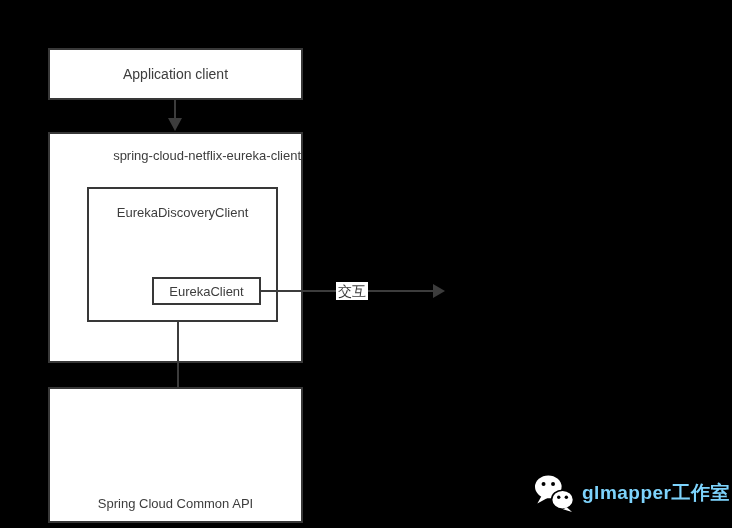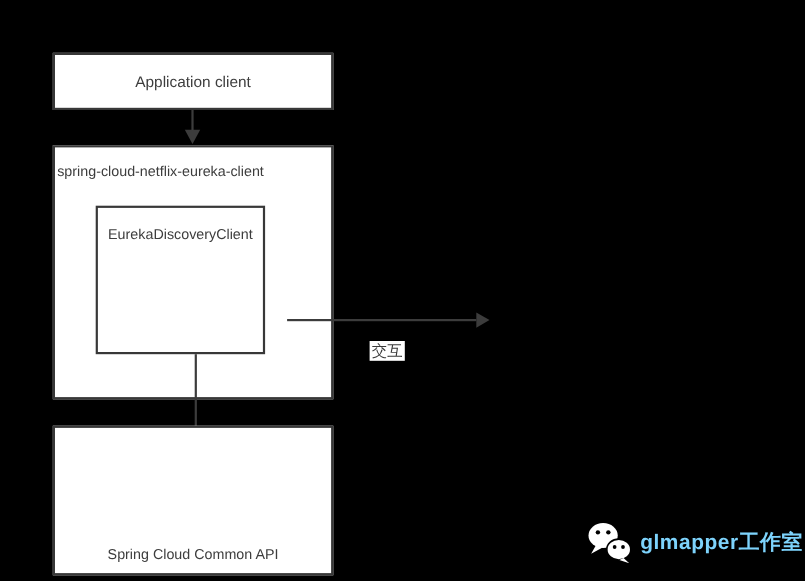--- a/index.html
+++ b/index.html
@@ -24,39 +24,39 @@
     font-size: 13px;
   }
   .node.flex-center {
     display: flex;
     align-items: center;
     justify-content: center;
     text-align: left;
   }
   .node .top-label {
     position: absolute;
-    left: 2px; right: 0;
+    left: 16px; right: 0;
     top: 14px;
-    text-align: left;
+    text-align: right;
   }
   .node .inner-top-label {
     position: absolute;
     left: 0; right: 0;
     top: 16px;
     text-align: center;
   }
   .node .bottom-label {
     position: absolute;
     left: 0; right: 0;
     bottom: 10px;
     text-align: center;
   }
   .node-app { left: 48px; top: 48px; width: 255px; height: 52px; font-size: 14px; }
   .node-module { left: 48px; top: 132px; width: 255px; height: 231px; }
-  .node-edc { left: 87px; top: 187px; width: 154px; height: 135px; }
+  .node-edc { left: 87px; top: 187px; width: 191px; height: 135px; }
   .node-ec { left: 152px; top: 277px; width: 109px; height: 28px; }
   .node-server { left: 444px; top: 127px; width: 256px; height: 231px; }
   .node-common { left: 48px; top: 387px; width: 255px; height: 136px; }
   .node-dc { left: 119px; top: 404px; width: 117px; height: 39px; line-height: 1.35; }
   .node-dc .line { display: block; }
 
   .edge-line {
     position: absolute;
     background: #3c3c3c;
   }
@@ -85,21 +85,20 @@
 
   .edge-label {
     position: absolute;
     left: 336px;
     top: 282px;
     background: #ffffff;
     color: #3a3a3a;
     font-size: 14px;
     line-height: 18px;
     padding: 0 2px;
-    margin-top: 28px;
   }
 
   .watermark {
     position: absolute;
     left: 533px;
     top: 474px;
     display: flex;
     align-items: center;
     gap: 7px;
   }
@@ -125,20 +124,23 @@
   <div class="arrow-head head-down head-v1"></div>
 
   <div class="node node-module">
     <span class="top-label">spring-cloud-netflix-eureka-client</span>
   </div>
 
   <div class="node node-edc">
     <span class="inner-top-label">EurekaDiscoveryClient</span>
   </div>
 
+  <div class="node node-ec flex-center">
+    <span>EurekaClient</span>
+  </div>
 
   <div class="edge-line line-v2"></div>
   <div class="arrow-head head-down head-v2"></div>
 
   <div class="edge-line line-h1"></div>
   <div class="arrow-head head-right head-h1"></div>
   <span class="edge-label">交互</span>
 
 
   <div class="node node-common">

